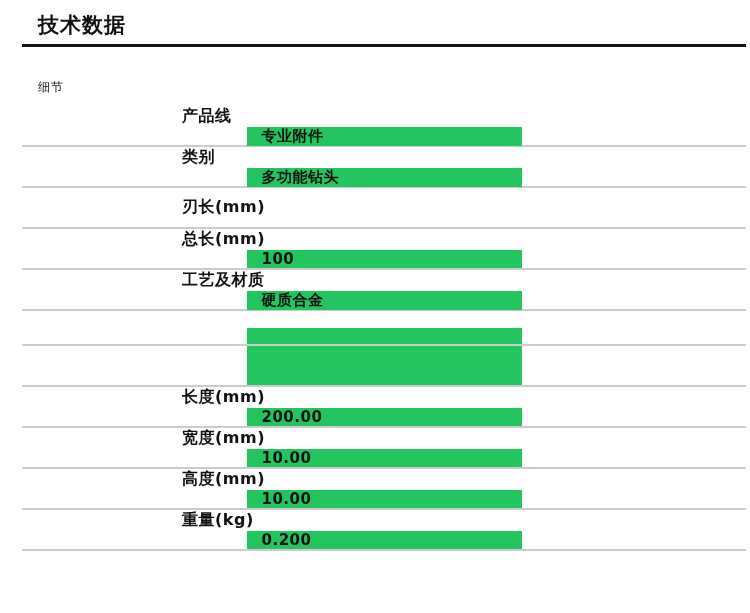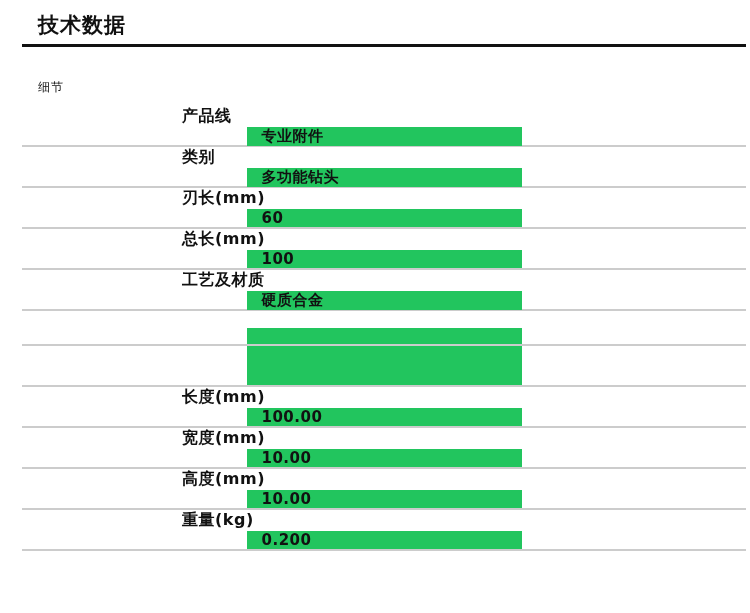--- a/index.html
+++ b/index.html
@@ -86,21 +86,20 @@
 
   <div class="row">
     <div class="cell label">类别</div>
     <div class="cell value">多功能钻头</div>
     <div class="cell edge"></div>
   </div>
 
 
   <div class="row">
     <div class="cell label">刃长(mm)</div>
-    <div class="cell value">60</div>
     <div class="cell edge"></div>
   </div>
 
   <div class="row">
     <div class="cell label">总长(mm)</div>
     <div class="cell value">100</div>
     <div class="cell edge"></div>
   </div>
 
   <div class="row">
@@ -117,21 +116,21 @@
     </div>
 
     <div class="row">
       <div class="cell value"></div>
       <div class="cell edge"></div>
     </div>
 
     <div>
   <div class="row">
     <div class="cell label">长度(mm)</div>
-    <div class="cell value">100.00</div>
+    <div class="cell value">200.00</div>
     <div class="cell edge"></div>
   </div>
 
   <div class="row">
     <div class="cell label">宽度(mm)</div>
     <div class="cell value">10.00</div>
     <div class="cell edge"></div>
   </div>
 
   <div class="row">

